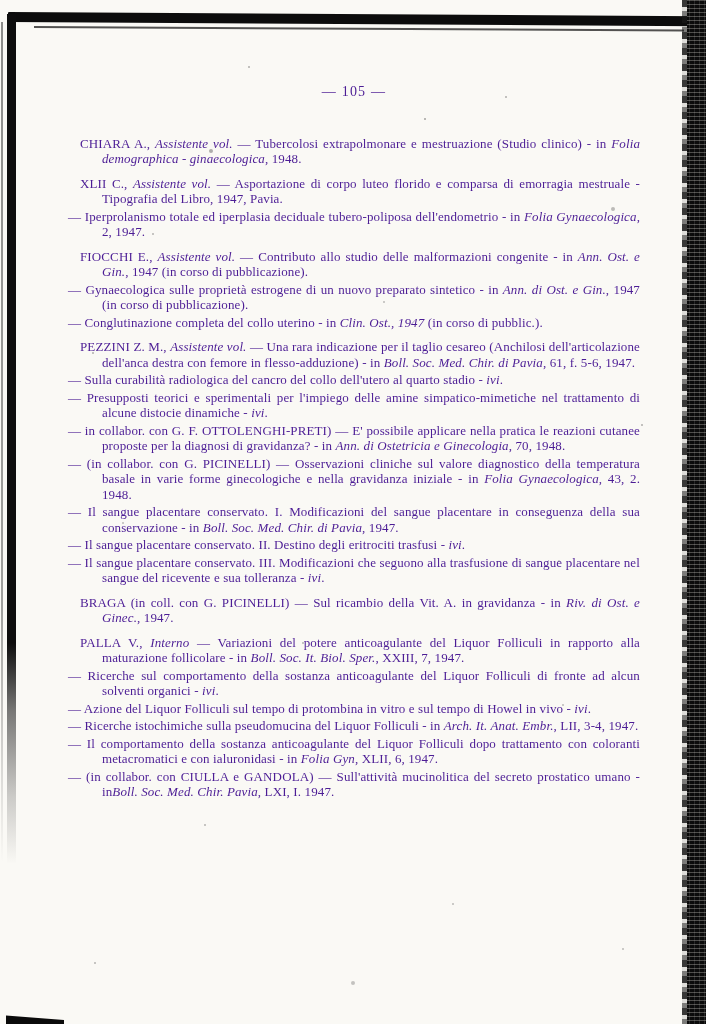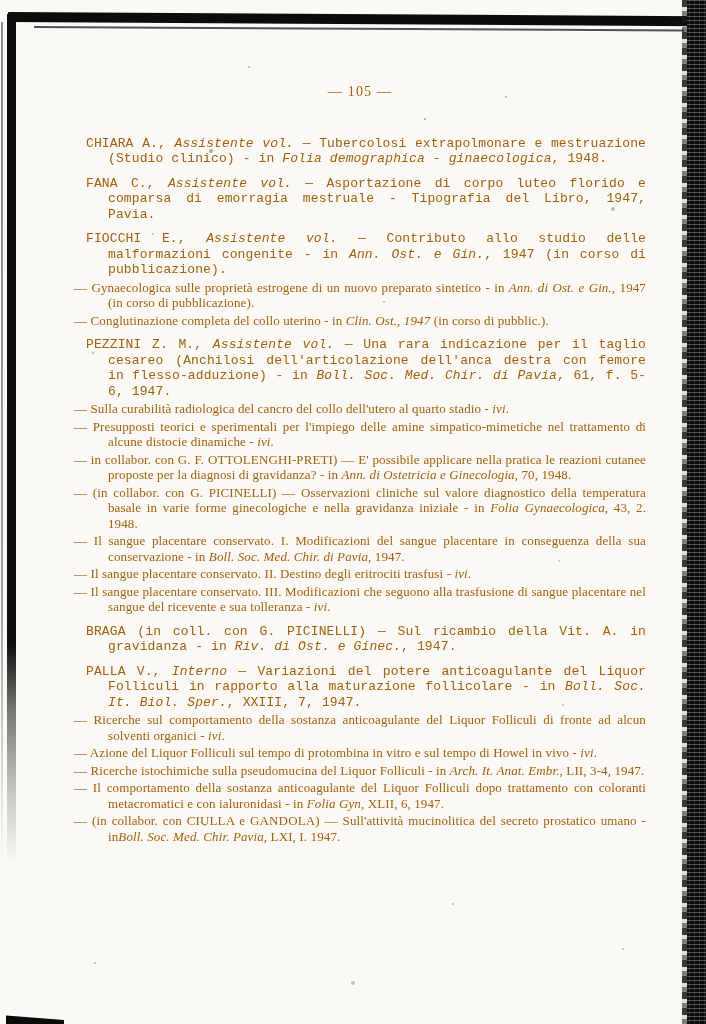--- a/index.html
+++ b/index.html
@@ -76,56 +76,57 @@
       204px 824px 0 0 rgba(0,0,0,0.28),
       452px 903px 0 0 rgba(0,0,0,0.25),
       94px 962px 0 0 rgba(0,0,0,0.28),
       622px 948px 0 0 rgba(0,0,0,0.25),
       352px 982px 0 1px rgba(0,0,0,0.22),
       248px 66px 0 0 rgba(0,0,0,0.30),
       558px 560px 0 0 rgba(0,0,0,0.22);
   }
   
   .content {
-    position: absolute; left: 74px; top: 84px; width: 572px;
-    color: #a16207;
+    position: absolute; left: 68px; top: 84px; width: 572px;
+    color: #4c1d95;
     font-size: 13px; line-height: 15.5px;
     letter-spacing: 0.12px;
   }
   .page-number {
     text-align: center;
     font-size: 14px; letter-spacing: 1.2px;
     margin: 0 0 36px 0;
   }
   .entry {
     margin: 2px 0 0 34px;
     text-align: justify;
     text-indent: -22px;
   }
-  .entry.author { margin-top: 9px; font-family: Liberation Mono, monospace; }
+  .entry.author { margin-top: 9px; }
   .entry.dash { text-indent: -34px; }
   .entry i { font-style: italic; }
 </style>
 </head>
 <body>
 
 <div class="scan-page">
   <div class="border-top"></div>
   <div class="border-top-thin"></div>
   <div class="border-left"></div>
   <div class="edge-left-thin"></div>
   <div class="spine-right"></div>
   <div class="corner-bottom-left"></div>
   <div class="specks"></div>
 
   <div class="content">
     <div class="page-number">— 105 —</div>
     <div>
         <p class="entry author"><span>CHIARA A., </span><i>Assistente vol.</i><span> — Tubercolosi extrapolmonare e mestruazione (Studio clinico) - in </span><i>Folia demographica - ginaecologica</i><span>, 1948.</span></p>
-        <p class="entry author"><span>FANA C., </span><i>Assistente vol.</i><span> — Asportazione di corpo luteo florido e comparsa di emorragia mestruale - Tipografia del Libro, 1947, Pavia.</span></p>
+        <p class="entry author"><span>XLII C., </span><i>Assistente vol.</i><span> — Asportazione di corpo luteo florido e comparsa di emorragia mestruale - Tipografia del Libro, 1947, Pavia.</span></p>
+        <p class="entry dash"><span>— Iperprolanismo totale ed iperplasia deciduale tubero-poliposa dell'endometrio - in </span><i>Folia Gynaecologica</i><span>, 2, 1947.</span></p>
         <p class="entry author"><span>FIOCCHI E., </span><i>Assistente vol.</i><span> — Contributo allo studio delle malformazioni congenite - in </span><i>Ann. Ost. e Gin.</i><span>, 1947 (in corso di pubblicazione).</span></p>
         <p class="entry dash"><span>— Gynaecologica sulle proprietà estrogene di un nuovo preparato sintetico - in </span><i>Ann. di Ost. e Gin.</i><span>, 1947 (in corso di pubblicazione).</span></p>
         <p class="entry dash"><span>— Conglutinazione completa del collo uterino - in </span><i>Clin. Ost., 1947</i><span> (in corso di pubblic.).</span></p>
         <p class="entry author"><span>PEZZINI Z. M., </span><i>Assistente vol.</i><span> — Una rara indicazione per il taglio cesareo (Anchilosi dell'articolazione dell'anca destra con femore in flesso-adduzione) - in </span><i>Boll. Soc. Med. Chir. di Pavia</i><span>, 61, f. 5-6, 1947.</span></p>
         <p class="entry dash"><span>— Sulla curabilità radiologica del cancro del collo dell'utero al quarto stadio - </span><i>ivi</i><span>.</span></p>
         <p class="entry dash"><span>— Presupposti teorici e sperimentali per l'impiego delle amine simpatico-mimetiche nel trattamento di alcune distocie dinamiche - </span><i>ivi</i><span>.</span></p>
         <p class="entry dash"><span>— in collabor. con G. F. OTTOLENGHI-PRETI) — E' possibile applicare nella pratica le reazioni cutanee proposte per la diagnosi di gravidanza? - in </span><i>Ann. di Ostetricia e Ginecologia</i><span>, 70, 1948.</span></p>
         <p class="entry dash"><span>— (in collabor. con G. PICINELLI) — Osservazioni cliniche sul valore diagnostico della temperatura basale in varie forme ginecologiche e nella gravidanza iniziale - in </span><i>Folia Gynaecologica</i><span>, 43, 2. 1948.</span></p>
         <p class="entry dash"><span>— Il sangue placentare conservato. I. Modificazioni del sangue placentare in conseguenza della sua conservazione - in </span><i>Boll. Soc. Med. Chir. di Pavia</i><span>, 1947.</span></p>
         <p class="entry dash"><span>— Il sangue placentare conservato. II. Destino degli eritrociti trasfusi - </span><i>ivi</i><span>.</span></p>

